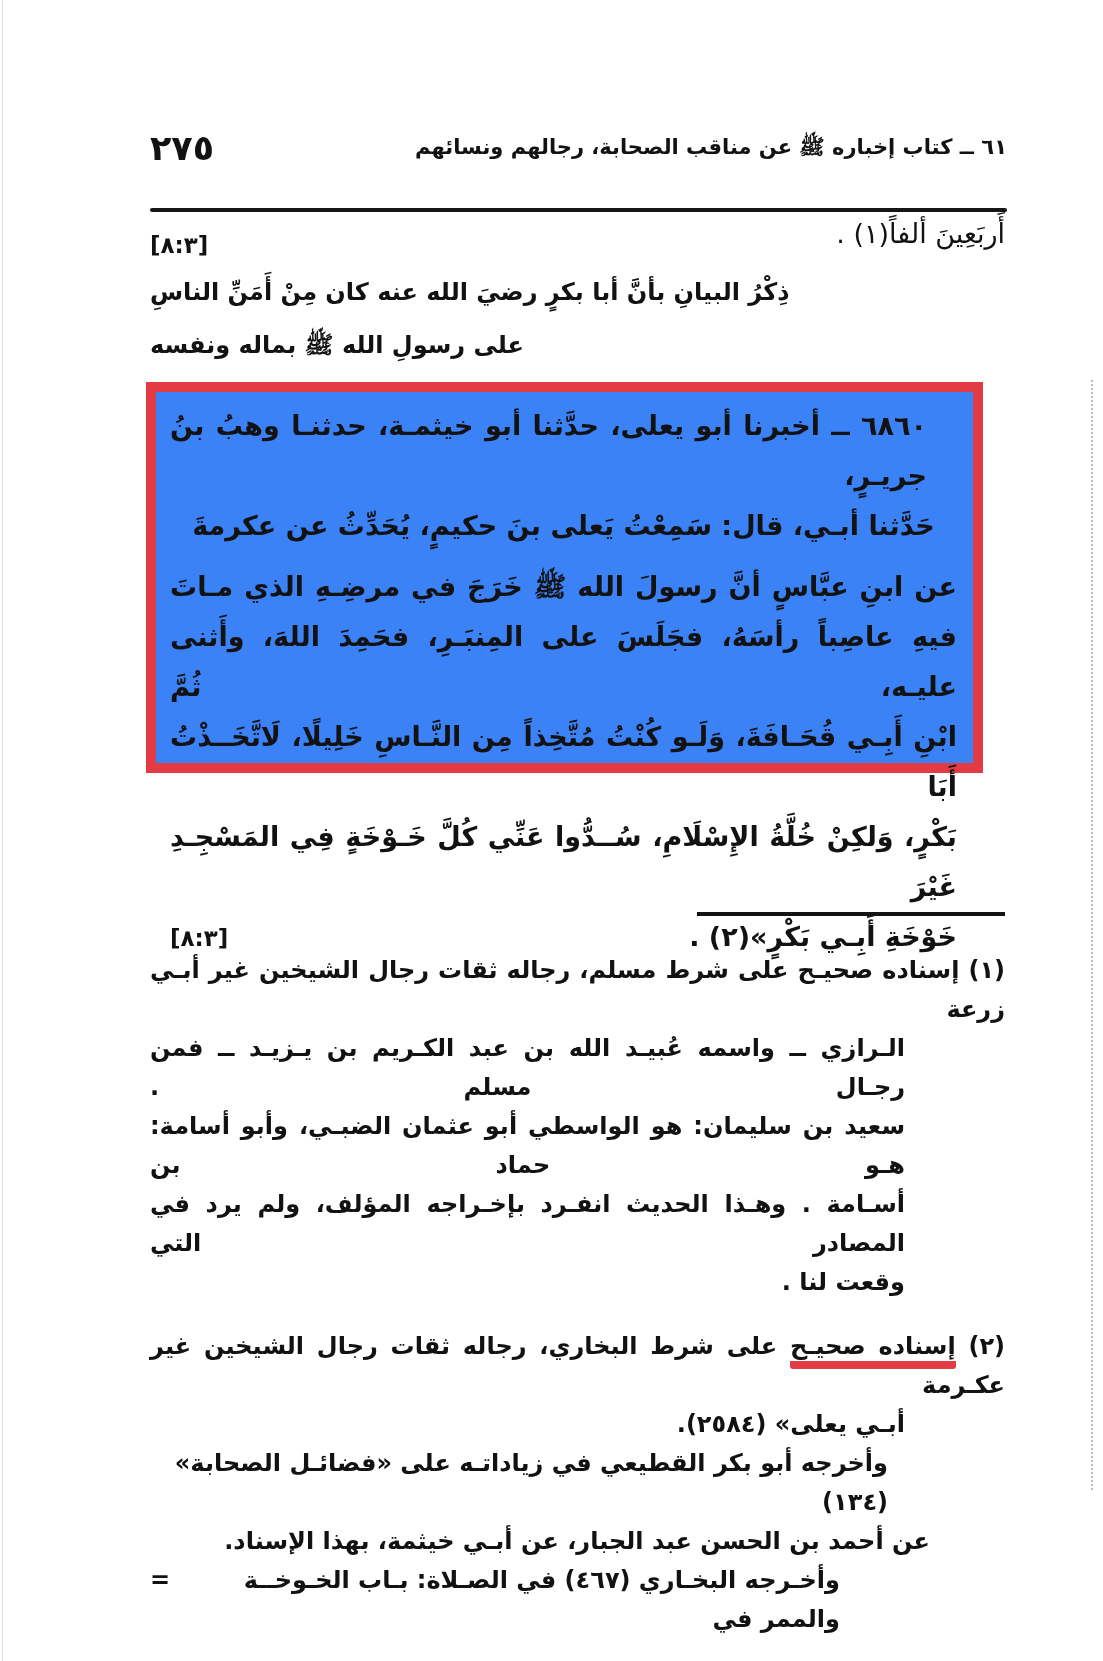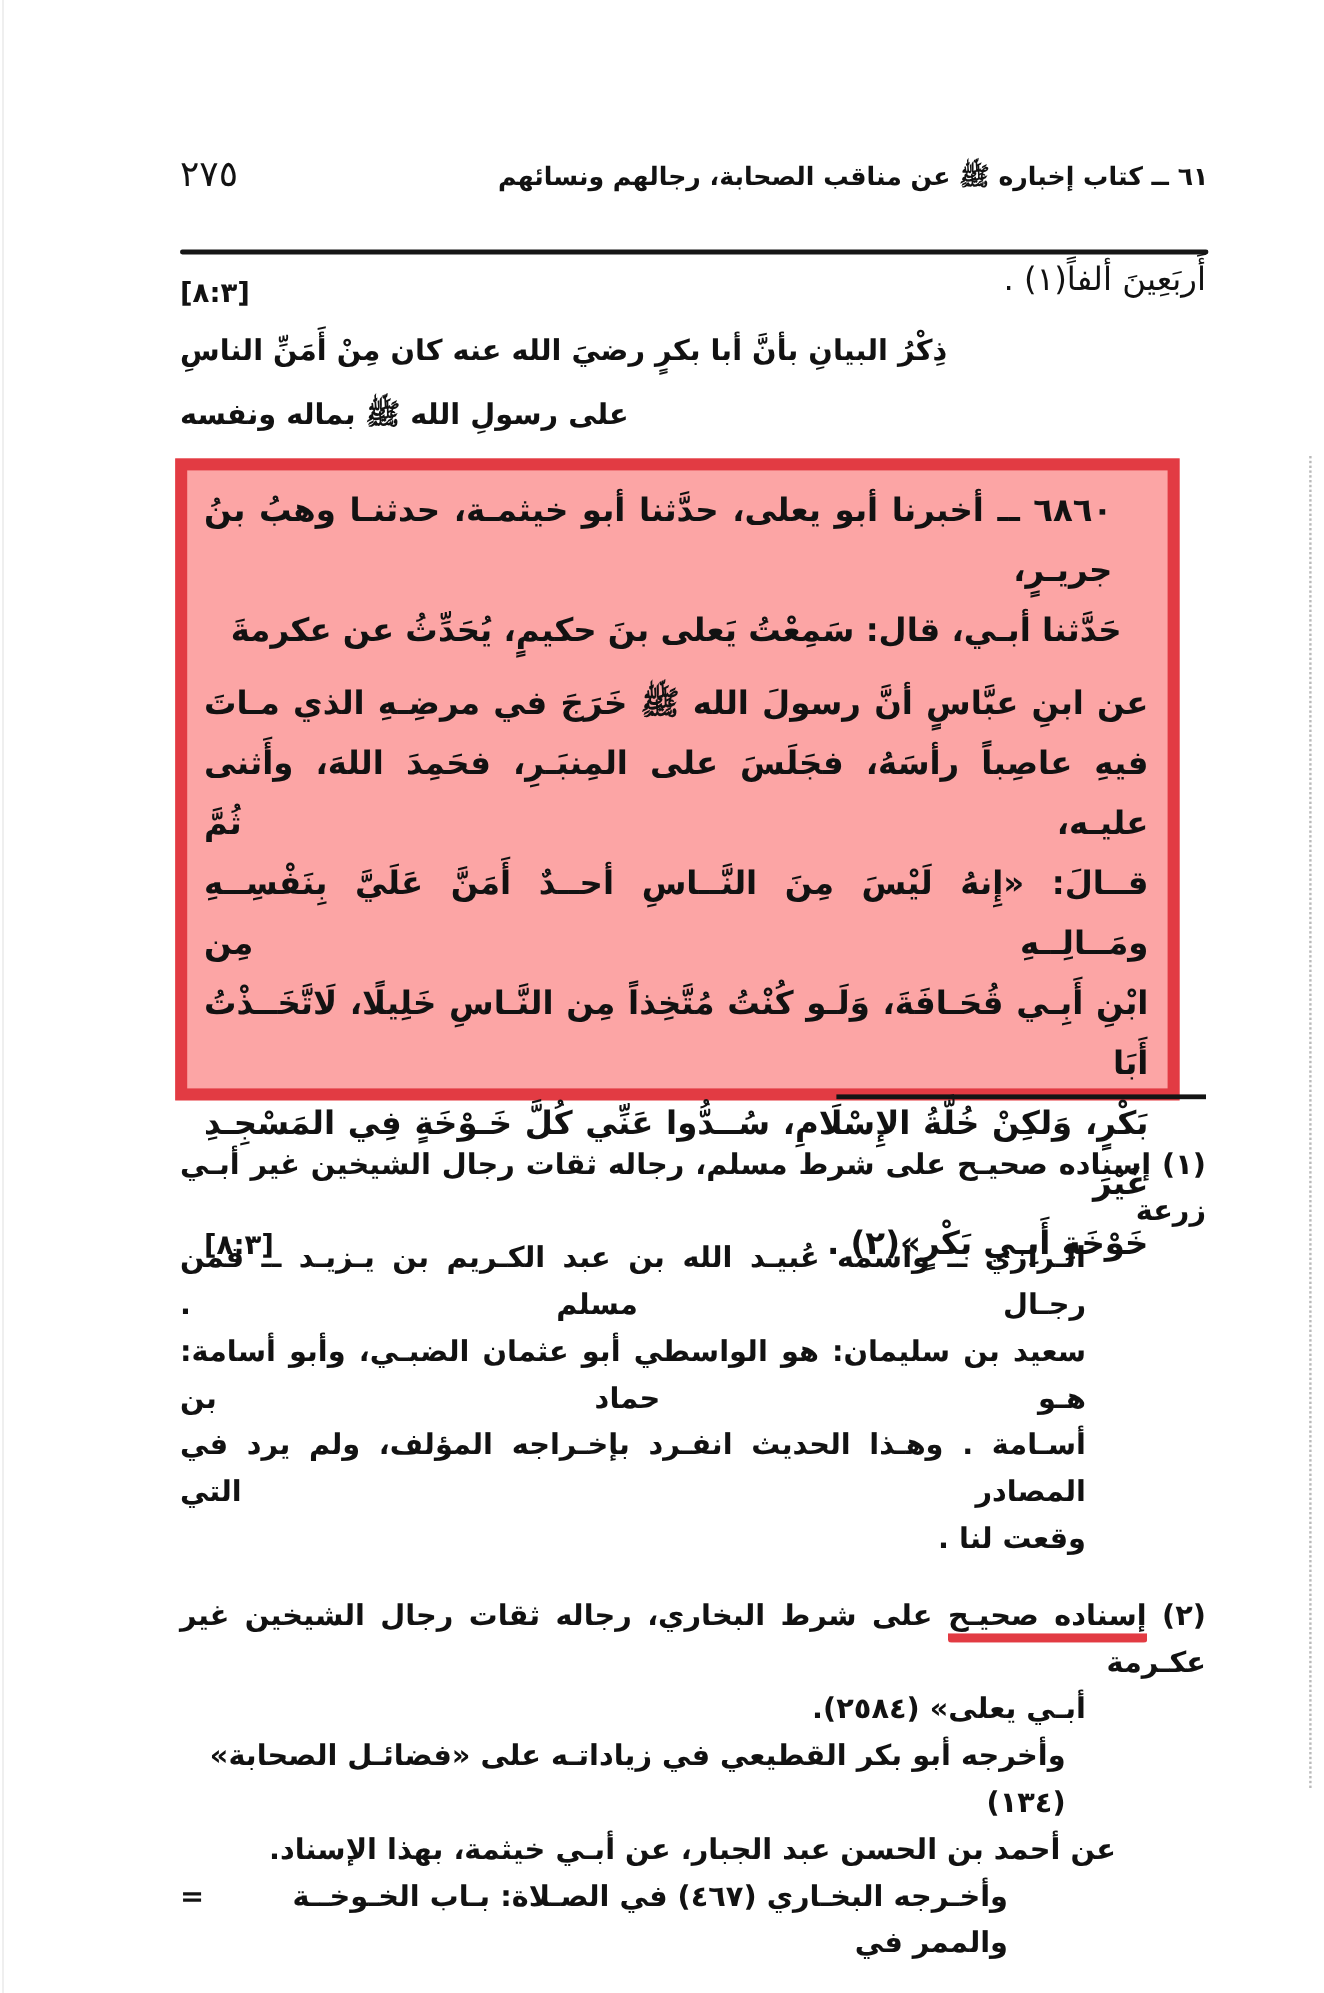--- a/index.html
+++ b/index.html
@@ -10,36 +10,36 @@
     font-family:"DejaVu Sans", sans-serif;
     direction:rtl;
     color:#121212;
     overflow:hidden;
   }
   
   .scan-edge-left{position:absolute;left:2px;top:0;width:1px;height:100%;background:#e4e4e4;}
   .scan-dots-right{position:absolute;left:1091px;top:380px;height:1110px;width:0;border-left:2px dotted #b9b9b9;}
 
   
-  .page-number{position:absolute;left:150px;top:128px;font-size:30px;font-weight:400;letter-spacing:1px;}
+  .page-number{position:absolute;left:150px;top:128px;font-size:35px;font-weight:700;letter-spacing:1px;}
   .kitab-title{position:absolute;right:96px;top:134px;width:660px;text-align:right;font-size:21px;font-weight:600;white-space:nowrap;}
   .header-rule{position:absolute;left:150px;right:96px;top:208px;height:4px;background:#161616;border-radius:2px;}
 
   
   .carryover{position:absolute;right:98px;top:218px;font-size:27px;font-weight:400;}
   .margin-ref-top{position:absolute;left:150px;top:232px;font-size:23px;font-weight:600;letter-spacing:1px;}
 
   
   .section-heading{position:absolute;left:150px;right:96px;top:266px;text-align:left;font-size:24px;font-weight:700;line-height:53px;}
 
   
   .hadith-box{
-    position:absolute;left:146px;top:382px;width:837px;height:535px;
+    position:absolute;left:146px;top:382px;width:837px;height:391px;
     border:10px solid var(--accent,#e23b43);
-    box-sizing:border-box;background:#fca5a5;
+    box-sizing:border-box;background:#3b82f6;
   }
   .hadith-text{padding:9px 16px 0 14px;font-size:27px;font-weight:700;line-height:50px;}
   .h-line{white-space:normal;}
   .h-line.just{text-align:justify;text-align-last:justify;}
   .h-line.start{text-align:center;}
   .h-line.indent{padding-right:30px;}
   .h-par2{margin-top:11px;}
   .h-last-row{display:flex;justify-content:space-between;align-items:baseline;}
   .h-last-row .margin-ref{font-size:23px;font-weight:600;letter-spacing:1px;}
 
@@ -80,21 +80,20 @@
     <div>على رسولِ الله ﷺ بماله ونفسه</div>
   </div>
 
   <div class="hadith-box">
     <div class="hadith-text">
       <div class="h-line just indent">٦٨٦٠ ــ أخبرنا أبو يعلى، حدَّثنا أبو خيثمـة، حدثنـا وهبُ بنُ جريـرٍ،</div>
       <div class="h-line start">حَدَّثنا أبـي، قال: سَمِعْتُ يَعلى بنَ حكيمٍ، يُحَدِّثُ عن عكرمةَ</div>
       <div class="h-par2">
         <div class="h-line just">عن ابنِ عبَّاسٍ أنَّ رسولَ الله ﷺ خَرَجَ في مرضِـهِ الذي مـاتَ</div>
         <div class="h-line just">فيهِ عاصِباً رأسَهُ، فجَلَسَ على المِنبَـرِ، فحَمِدَ اللهَ، وأَثنى عليـه، ثُمَّ</div>
-        <div class="h-line just">قــالَ: «إِنهُ لَيْسَ مِنَ النَّــاسِ أحــدٌ أَمَنَّ عَلَيَّ بِنَفْسِــهِ ومَــالِــهِ مِن</div>
         <div class="h-line just">ابْنِ أَبِـي قُحَـافَةَ، وَلَـو كُنْتُ مُتَّخِذاً مِن النَّـاسِ خَلِيلًا، لَاتَّخَــذْتُ أَبَا</div>
         <div class="h-line just">بَكْرٍ، وَلكِنْ خُلَّةُ الإِسْلَامِ، سُــدُّوا عَنِّي كُلَّ خَـوْخَةٍ فِي المَسْجِـدِ غَيْرَ</div>
         <div class="h-line h-last-row">
           <span>خَوْخَةِ أَبِـي بَكْرٍ»(٢) .</span>
           <span class="margin-ref">[٨:٣]</span>
         </div>
       </div>
     </div>
   </div>
 

